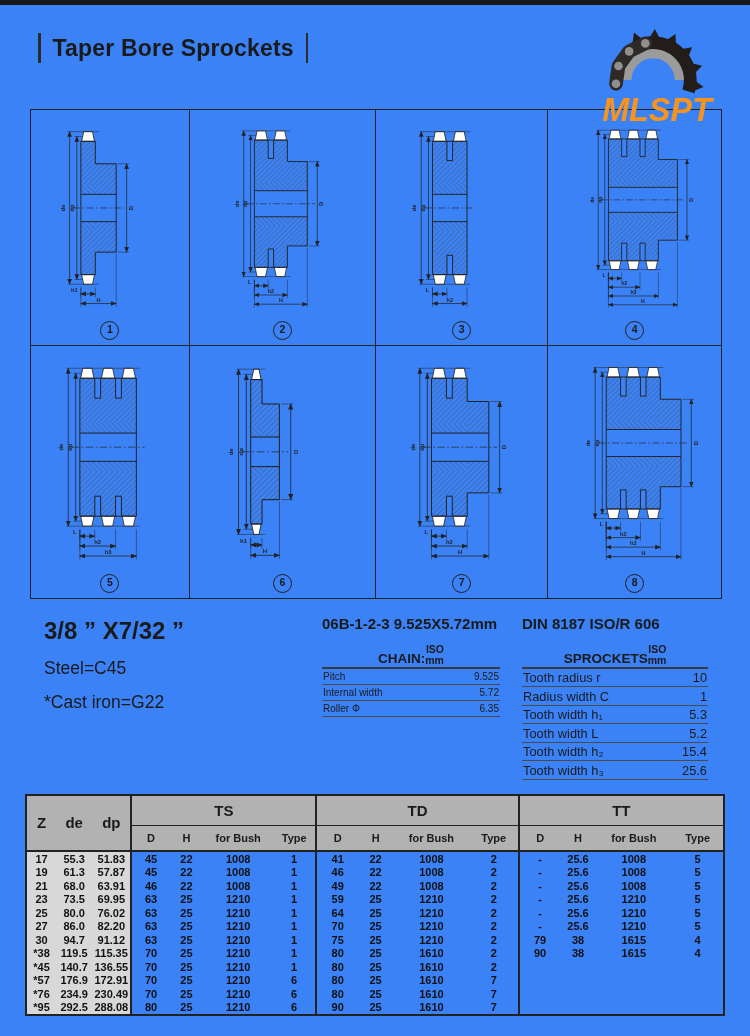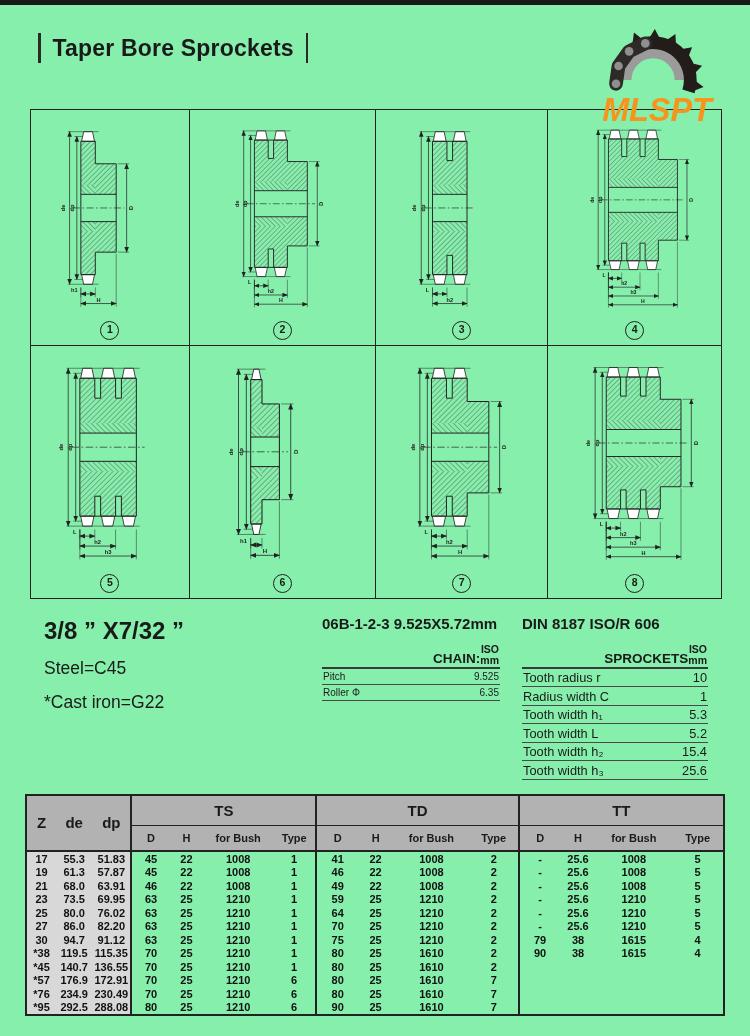--- a/index.html
+++ b/index.html
@@ -1,17 +1,17 @@
 <!DOCTYPE html>
 <html><head>
 <meta charset="utf-8">
 <style>
   html,body{margin:0;padding:0;background:#fff;}
   body{width:750px;font-family:"Liberation Sans","DejaVu Sans",sans-serif;color:#1a1a1a;}
-  .page{width:750px;height:1036px;overflow:hidden;box-sizing:border-box;background:#86efac;position:relative;}
+  .page{width:750px;height:1036px;overflow:hidden;box-sizing:border-box;background:#3b82f6;position:relative;}
   .topbar{height:5px;background:#191919;width:100%;}
   header{display:flex;justify-content:space-between;align-items:flex-start;margin:18px 14px 0 38px;height:86px;}
   .titlewrap{display:flex;align-items:center;gap:12px;margin-top:10px;}
   .rule{display:inline-block;width:2.5px;height:30px;background:#2a2a2a;}
   h1{font-size:23px;font-weight:bold;margin:0;letter-spacing:.2px;}
   .logo{width:148px;margin-right:6px;}
   .logo svg{width:148px;height:102px;display:block;}
   .subtitle{font-size:19px;margin:4px 0 8px 30px;}
   
   .dgrid{margin:0 28px 0 30px;border:1.6px solid #222;display:grid;grid-template-columns:23% 27% 25% 25%;grid-template-rows:236px 252px;}
@@ -23,21 +23,21 @@
   .badge{width:17px;height:17px;border:1.4px solid #222;border-radius:50%;text-align:center;font:700 10.5px/15.5px "Liberation Sans",sans-serif;margin-top:3px;flex:0 0 auto;}
   
   .mid{display:flex;margin:16px 28px 0 30px;align-items:flex-start;}
   .sizeblock{flex:0 0 292px;padding-left:14px;box-sizing:border-box;}
   .size{font-size:24px;font-weight:bold;margin-top:2px;}
   .mat{font-size:17.5px;margin-top:13px;}
   .mat:first-of-type{margin-top:22px;}
   .specblock{flex:0 0 186px;}
   .specblock.chain{margin-right:22px;flex:0 0 178px;}
   .btitle{font-size:15px;font-weight:bold;margin-bottom:12px;white-space:nowrap;}
-  .sphead{display:flex;justify-content:flex-end;align-items:flex-end;border-bottom:2.4px solid #3a3a3a;padding:0 1px 1px;}
+  .sphead{display:flex;justify-content:center;align-items:flex-end;border-bottom:2.4px solid #3a3a3a;padding:0 1px 1px;}
   .sphl{font-weight:bold;font-size:13.5px;}
   .unit{text-align:right;font-weight:bold;font-size:10.5px;line-height:1.03;}
   .unit span{display:block;}
   .sprow{display:flex;justify-content:space-between;border-bottom:1.5px solid #4a4a4a;padding:2.5px 1px 1.5px;font-size:10px;}
   .din .sprow{padding:1.5px 1px 1px;font-size:12.8px;}
   
   table.maintable{border-collapse:collapse;margin:14px 25px 0 25px;width:700px;border:2.4px solid #222;table-layout:fixed;}
   thead th{background:#b2b2b2;font-weight:bold;padding:0;}
   th.grph{font-size:15px;border-left:2px solid #222;border-bottom:1.8px solid #222;height:29px;}
   th.idh{font-size:15px;border-bottom:2.2px solid #222;}
@@ -651,20 +651,24 @@
           <span>ISO</span>
           <span>mm</span>
         </span>
       </div>
       <div id="chainrows">
           <div class="sprow">
             <span class="sl">Pitch</span>
             <span class="sv">9.525</span>
           </div>
           <div class="sprow">
+            <span class="sl">Internal width</span>
+            <span class="sv">5.72</span>
+          </div>
+          <div class="sprow">
             <span class="sl">Roller Φ</span>
             <span class="sv">6.35</span>
           </div>
         </div>
     </div>
 
     <div class="specblock din">
       <div class="btitle">DIN 8187  ISO/R 606</div>
       <div class="sphead">
         <span class="sphl">SPROCKETS</span>

